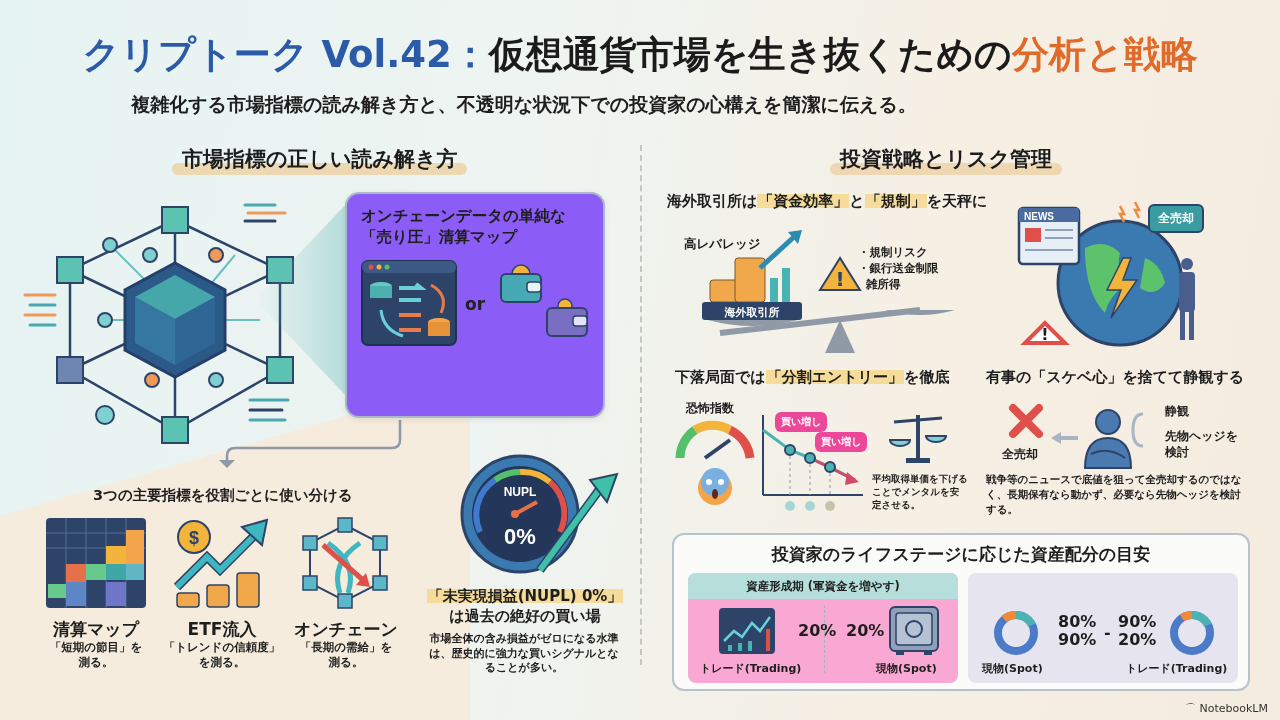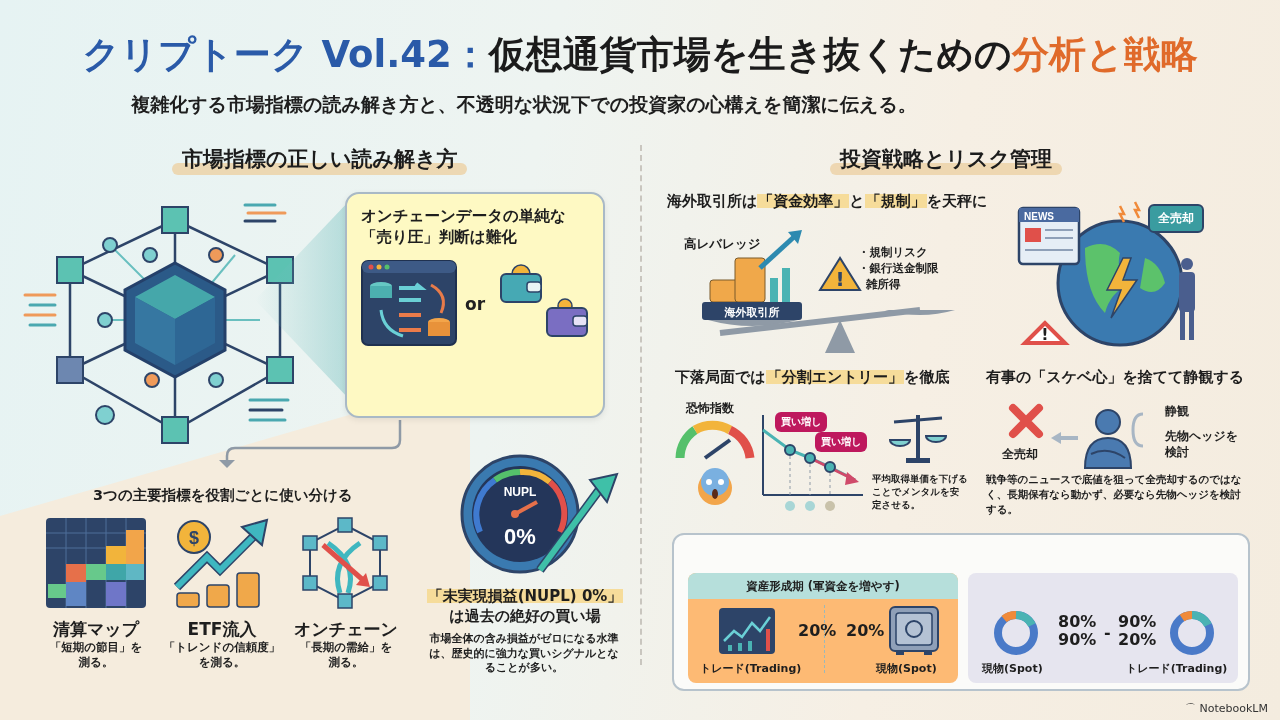--- a/index.html
+++ b/index.html
@@ -33,21 +33,21 @@
   .section-head::after {
     content: ""; position: absolute; left: 0; right: 0; bottom: -2px; height: 12px;
     background: #ecd2a8; border-radius: 6px; z-index: -1; opacity: .85;
   }
   .divider {
     position: absolute; left: 640px; top: 145px; height: 520px; border-left: 2px dashed #c9c6bf; z-index: 1;
   }
   .abs { position: absolute; z-index: 2; }
   .callout {
     position: absolute; left: 345px; top: 192px; width: 260px; height: 226px;
-    background: #fef9c3; border: 2px solid #a9b9c6; border-radius: 14px; z-index: 3;
+    background: #8b5cf6; border: 2px solid #a9b9c6; border-radius: 14px; z-index: 3;
     box-shadow: 0 2px 6px rgba(0,0,0,.08);
   }
   .callout-tail {
     position: absolute; left: 255px; top: 200px; width: 95px; height: 200px;
     background: linear-gradient(90deg, rgba(111,190,190,.0), rgba(111,190,190,.45));
     clip-path: polygon(0 50%, 100% 0, 100% 100%);
     z-index: 2;
   }
   .callout h3 { font-size: 15.5px; line-height: 21px; padding: 12px 14px 0 14px; font-weight: bold; }
   .callout p { font-size: 10.5px; line-height: 15px; padding: 0 12px; font-weight: bold; color: #222; position: absolute; top: 168px; }
@@ -59,28 +59,28 @@
   .small-bold { font-size: 11px; font-weight: bold; line-height: 15px; }
   .alloc-box {
     position: absolute; left: 672px; top: 533px; width: 578px; height: 158px;
     background: #fbfbf9; border: 2px solid #b7c3cc; border-radius: 12px; z-index: 2;
   }
   .alloc-box h3 { position: absolute; top: 8px; width: 100%; text-align: center; font-size: 17px; font-weight: bold; }
   .stage {
     position: absolute; top: 38px; height: 110px; border-radius: 8px;
   }
   .stage .stage-head { height: 26px; line-height: 26px; text-align: center; font-size: 11.5px; font-weight: bold; border-radius: 8px 8px 0 0; }
-  .stage1 { left: 14px; width: 270px; background: #fdba74; }
+  .stage1 { left: 14px; width: 270px; background: #f9a8d4; }
   .stage1 .stage-head { background: #b6dfdb; }
   .stage2 { left: 294px; width: 270px; background: #e6e5ef; }
   .stage2 .stage-head { background: #cfcde3; }
   .pct { font-size: 16px; font-weight: bold; color: #1e1e1e; }
   .lbl { font-size: 11px; font-weight: bold; color: #1e1e1e; }
   .bubble {
-    position: absolute; background: #be185d; color: #fff; font-size: 10px; font-weight: bold;
+    position: absolute; background: #ec4899; color: #fff; font-size: 10px; font-weight: bold;
     padding: 3px 6px; border-radius: 6px;
   }
   .notebook { position: absolute; right: 12px; bottom: 4px; font-size: 11px; color: #333; z-index: 2; }
 </style>
 </head>
 <body>
 
 <div class="bg-wedge"></div>
 
 <div class="title">
@@ -138,21 +138,21 @@
     <line x1="230" y1="225" x2="262" y2="225" stroke="#2d4468"></line>
     <line x1="230" y1="235" x2="265" y2="235" stroke="#4aa8b0"></line>
   </g>
 </svg>
 
 <div class="callout-tail"></div>
 
 <div class="callout">
   <h3>
     <span>オンチェーンデータの単純な</span><br>
-    <span>「売り圧」判断は難化</span>
+    <span>「売り圧」清算マップ</span>
   </h3>
   <svg class="abs" style="left:14px; top:66px;" width="96" height="86" viewBox="0 0 96 86">
     <rect x="1" y="1" width="94" height="84" rx="6" fill="#2d4468" stroke="#1f3150" stroke-width="2"></rect>
     <rect x="1" y="1" width="94" height="12" rx="6" fill="#3d5a86"></rect>
     <circle cx="10" cy="7" r="2.5" fill="#e0504a"></circle>
       <circle cx="18" cy="7" r="2.5" fill="#f2b43b"></circle>
       <circle cx="26" cy="7" r="2.5" fill="#55c06b"></circle>
     <ellipse cx="20" cy="26" rx="11" ry="4" fill="#66c8c4"></ellipse>
       <rect x="9" y="26" width="22" height="12" fill="#4cb0b0"></rect>
     <path d="M38 28 h22 l-5 -4 M38 40 h22" stroke="#6ad0d6" stroke-width="4" fill="none"></path>
@@ -375,20 +375,21 @@
   <path d="M140 14 Q130 14 130 30 Q130 46 140 46" stroke="#a8b6c4" stroke-width="3" fill="none"></path>
 </svg>
 <div class="abs" style="left:1002px; top:446px; font-size:12px; font-weight:bold;">全売却</div>
 <div class="abs" style="left:1165px; top:403px; font-size:12px; font-weight:bold;">静観</div>
 <div class="abs" style="left:1165px; top:428px; font-size:12px; font-weight:bold; line-height:16px;">
   <span>先物ヘッジを</span><br><span>検討</span>
 </div>
 <div class="abs" style="left:986px; top:472px; width:260px; font-size:10.5px; font-weight:bold; line-height:15px;">戦争等のニュースで底値を狙って全売却するのではなく、長期保有なら動かず、必要なら先物ヘッジを検討する。</div>
 
 <div class="alloc-box">
+  <h3>投資家のライフステージに応じた資産配分の目安</h3>
   <div class="stage stage1">
     <div class="stage-head">資産形成期 (軍資金を増やす)</div>
     <svg class="abs" style="left:30px; top:34px;" width="58" height="48" viewBox="0 0 58 48">
       <rect x="1" y="1" width="56" height="46" rx="4" fill="#2d4468"></rect>
       <path d="M6 34 L16 24 L24 30 L34 16 L42 24 L52 10" stroke="#6ad0d6" stroke-width="2.5" fill="none"></path>
       <rect x="10" y="38" width="4" height="6" fill="#4ab3b3"></rect>
         <rect x="20" y="36" width="4" height="8" fill="#4ab3b3"></rect>
         <rect x="30" y="34" width="4" height="10" fill="#4ab3b3"></rect>
         <rect x="48" y="22" width="4" height="22" fill="#e0504a"></rect>
     </svg>

